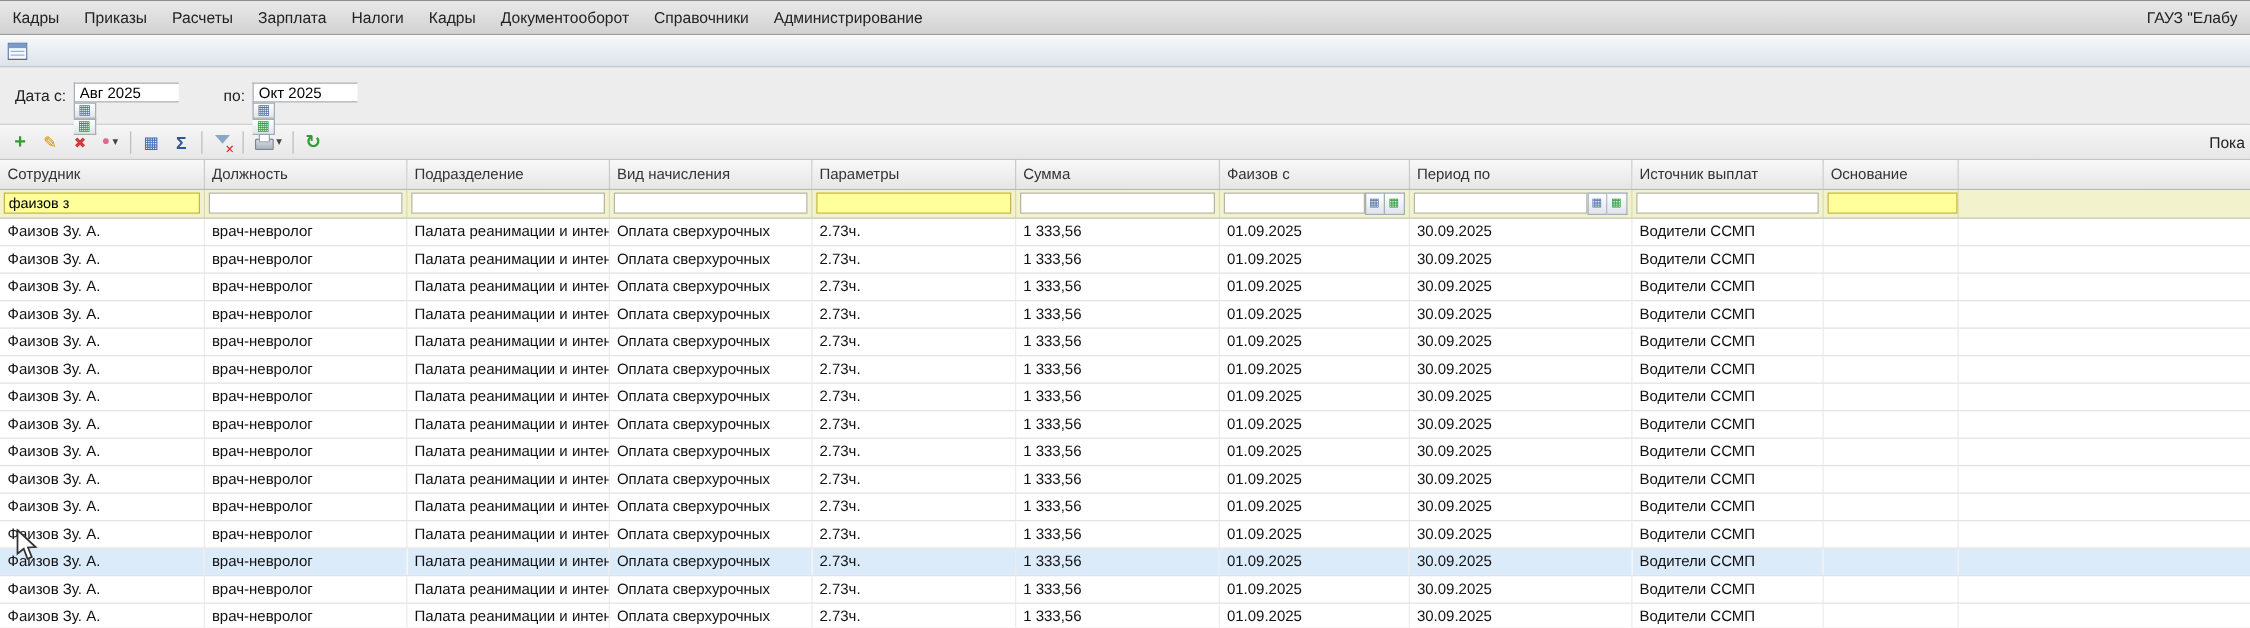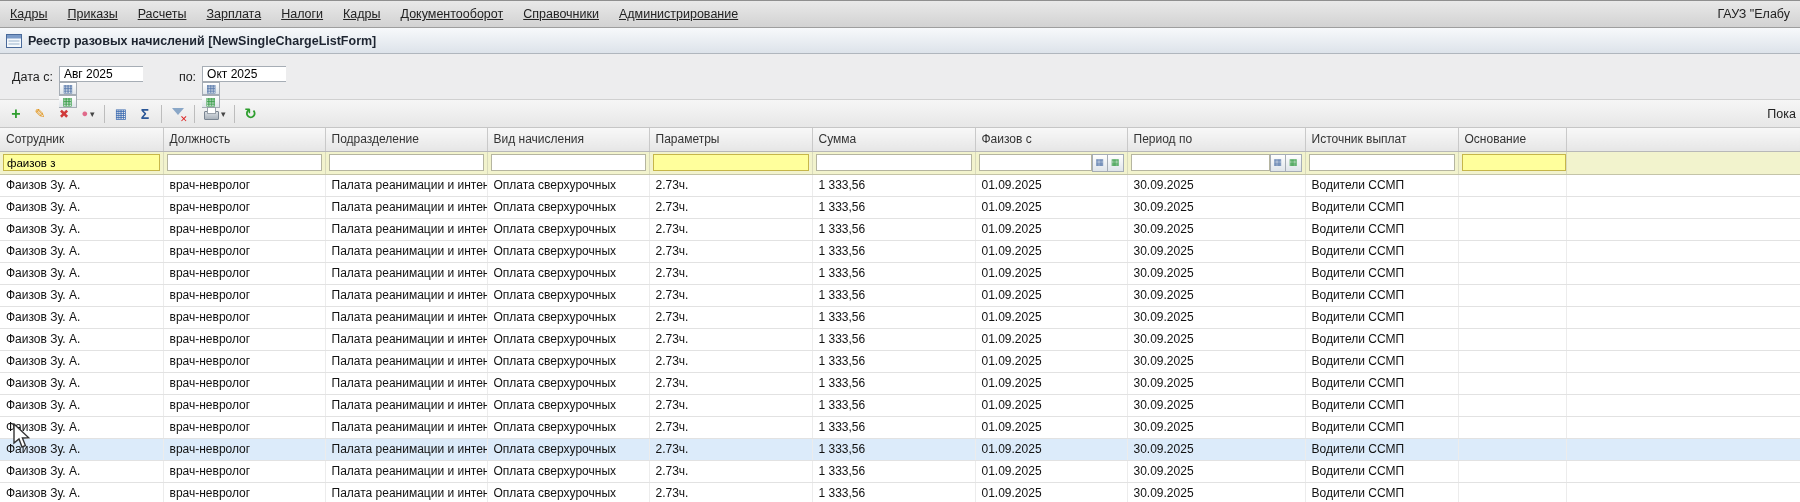--- a/index.html
+++ b/index.html
@@ -18,21 +18,20 @@
   .menubar {
     height: 27px;
     background: linear-gradient(#e9e9e9, #d2d2d2);
     border-bottom: 1px solid #9e9e9e;
     display: flex; align-items: center;
     padding: 0 10px;
   }
   .menu-items { display: flex; gap: 20px; }
   .menu-item {
     font-size: 12.5px; color: #222;
-    text-decoration: underline;
     cursor: default; white-space: nowrap;
   }
   .menu-right { margin-left: auto; white-space: nowrap; font-size: 12.5px; color:#222; overflow: hidden; }
   
   .titlebar {
     height: 26px;
     background: linear-gradient(#f7f9fb, #dde3ea);
     border-bottom: 1px solid #b0b6bd;
     display: flex; align-items: center; gap: 6px;
     padding: 0 6px;
@@ -170,21 +169,20 @@
 
   <div class="titlebar">
     <span class="form-icon">
       <svg width="16" height="14" viewBox="0 0 16 14">
         <rect x="0.5" y="0.5" width="15" height="13" fill="#f4f8fc" stroke="#4a6a9a"></rect>
         <rect x="1" y="1" width="14" height="3.5" fill="#7a9ac8"></rect>
         <line x1="2.5" y1="7" x2="13.5" y2="7" stroke="#9ab3cc"></line>
         <line x1="2.5" y1="10" x2="13.5" y2="10" stroke="#9ab3cc"></line>
       </svg>
     </span>
-    <span class="title">Реестр разовых начислений [NewSingleChargeListForm]</span>
   </div>
 
   <div class="daterow">
     <label>Дата с:</label>
     <div class="date-edit">
       <input value="Авг 2025" style="">
       <div class="mini-btn">
           <span class="grid-glyph">▦</span>
         </div>
       <div class="mini-btn">

